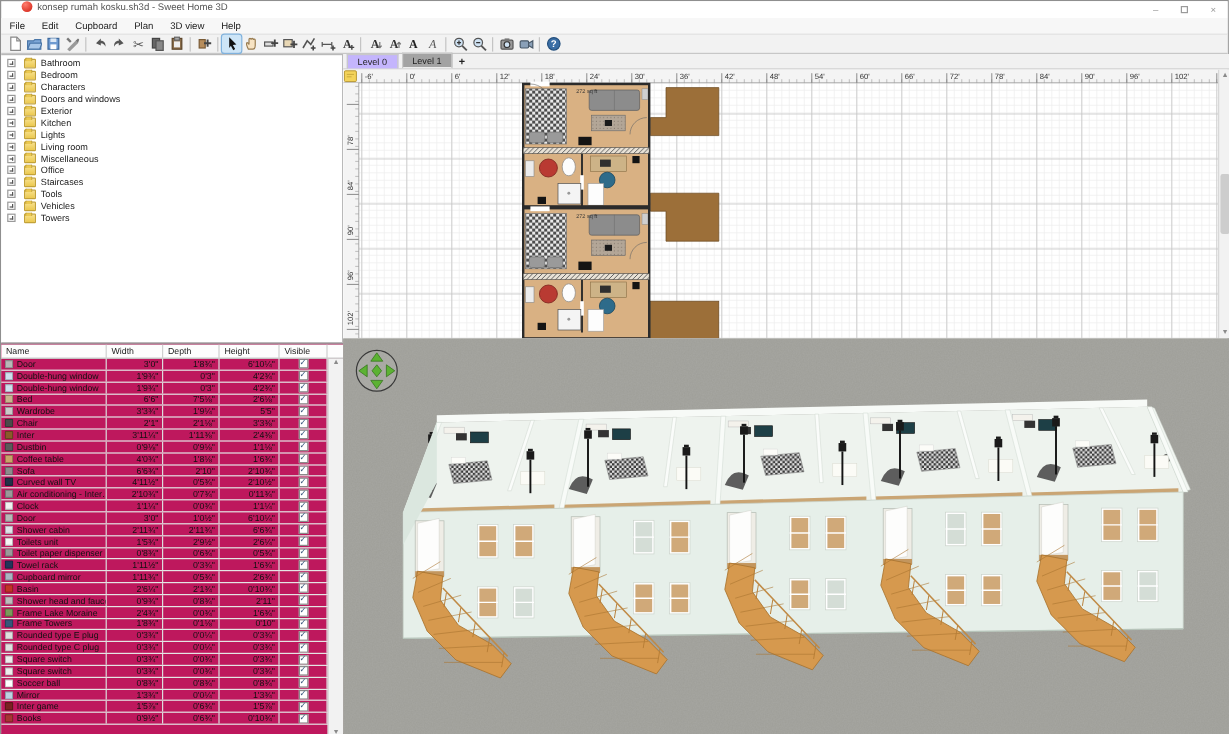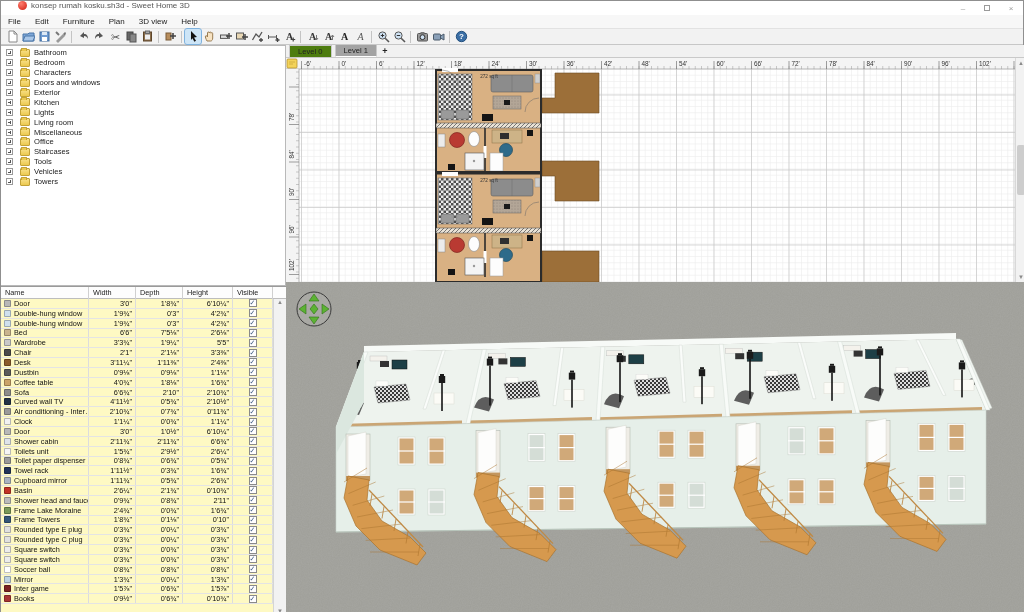--- a/index.html
+++ b/index.html
@@ -22,35 +22,35 @@
 
   
   .catalog{position:absolute;left:0;top:44px;width:285px;height:241px;background:#fff;border:1px solid #b9b9b9;border-left:none;overflow:hidden;padding-top:2px}
   .tree-row{height:9.9px;display:flex;align-items:center;font-size:7.6px;color:#1a1a1a}
   .plusbox{width:7px;height:7px;border:1px solid #9a9a9a;margin-left:5px;position:relative;flex:0 0 auto;background:#fff}
   .plusbox:before{content:"";position:absolute;left:1px;right:1px;top:2.5px;height:1px;background:#555}
   .plusbox:after{content:"";position:absolute;top:1px;bottom:1px;left:2.5px;width:1px;background:#555}
   .folder{width:10px;height:8px;background:linear-gradient(#f8e08a,#ecc94f);border:1px solid #c3a238;border-radius:1px;margin:0 4px 0 7px;position:relative;flex:0 0 auto}
   .folder:before{content:"";position:absolute;top:-2px;left:0;width:4px;height:2px;background:#ecc94f;border:1px solid #c3a238;border-bottom:none;border-radius:1px 1px 0 0}
 
-  .ftable{position:absolute;left:0;top:285px;width:285px;height:327px;background:#fef9c3;border-top:1px solid #9a9a9a;font-size:7.3px;color:#111;overflow:hidden}
+  .ftable{position:absolute;left:0;top:285px;width:285px;height:327px;background:#be185d;border-top:1px solid #9a9a9a;font-size:7.3px;color:#111;overflow:hidden}
   .thead{display:flex;height:12px;border-bottom:1px solid #bdbdbd;background:#fdfdfd;align-items:center}
   .th{padding-left:4px;border-right:1px solid #d0d0d0;height:12px;display:flex;align-items:center;color:#222}
   .trow{display:flex;height:9.85px;align-items:center;border-bottom:1px solid #e4e4e4}
   .td{height:100%;display:flex;align-items:center;border-right:1px solid #dcdcdc;overflow:hidden;white-space:nowrap}
   .td.num{justify-content:flex-end;padding-right:3px}
   .td.ctr{justify-content:center}
   .c-name{width:88px}.c-w{width:47px}.c-d{width:47px}.c-h{width:50px}.c-v{width:40px}
   .fic{width:7px;height:7px;border-radius:1px;margin:0 3px 0 3px;flex:0 0 auto;border:1px solid rgba(0,0,0,.25)}
   .cb{width:8px;height:8px;border:1px solid #8a8a8a;background:#fff;display:flex;align-items:center;justify-content:center;font-size:7px;color:#3d5a80;line-height:8px}
   .vscroll{position:absolute;right:0;top:0;width:13px;background:#f2f2f2;border-left:1px solid #d5d5d5;display:flex;flex-direction:column;align-items:center;justify-content:space-between;color:#8a8a8a;font-size:6px}
 
   
   .tabsbar{position:absolute;left:285px;top:44px;width:739px;height:13px;background:#f1f1f1;border-bottom:1px solid #c9c9c9;display:flex;align-items:flex-end;font-size:7.6px;color:#222}
-  .tab{height:12px;display:flex;align-items:center;padding:0 8px;background:#4d7c0f;border:1px solid #c9c9c9;border-bottom:none;margin-left:3px}
+  .tab{height:12px;display:flex;align-items:center;padding:0 8px;background:#c4b5fd;border:1px solid #c9c9c9;border-bottom:none;margin-left:3px}
   .tab.sel{background:#a3a3a3;height:13px;border-bottom:1px solid #fff}
   .tab-add{height:12px;width:16px;display:flex;align-items:center;justify-content:center;font-weight:bold;font-size:9px}
   .planwrap{position:absolute;left:285px;top:57px;width:739px;height:224px;background:#fff;overflow:hidden}
   .planwrap svg{position:absolute;left:0;top:0}
   .plan-vscroll{position:absolute;right:0;top:0;width:10px;height:224px;background:#f2f2f2;border-left:1px solid #d8d8d8}
   .plan-vscroll .arr{position:absolute;left:0;width:10px;height:10px;color:#8a8a8a;font-size:6px;display:flex;align-items:center;justify-content:center}
   .plan-vscroll .thumb{position:absolute;left:1px;width:8px;top:87px;height:50px;background:#cdcdcd;border-radius:2px}
   .view3d{position:absolute;left:285px;top:281px;width:739px;height:331px;overflow:hidden;background:#9e9e98}
 </style>
 </head>
@@ -66,21 +66,21 @@
       <span class="win-btn">
           <span class="box"></span>
         </span>
       <span class="win-btn">×</span>
     </span>
   </div>
 
   <div class="menubar" id="menubar">
       <span class="menu-item">File</span>
       <span class="menu-item">Edit</span>
-      <span class="menu-item">Furniture</span>
+      <span class="menu-item">Cupboard</span>
       <span class="menu-item">Plan</span>
       <span class="menu-item">3D view</span>
       <span class="menu-item">Help</span>
     </div>
   <div class="toolbar" id="toolbar">
       <span class="tb">
         <svg width="13" height="13" viewBox="0 0 13 13">
           <path d="M3 1h5l3 3v8H3z" fill="#fff" stroke="#888"></path>
           <path d="M8 1v3h3" fill="none" stroke="#888"></path>
         </svg>
@@ -392,21 +392,21 @@
         <div class="td num c-w">2'1"</div>
         <div class="td num c-d">2'1⅛"</div>
         <div class="td num c-h">3'3⅜"</div>
         <div class="td ctr c-v">
           <span class="cb">✓</span>
         </div>
       </div>
       <div class="trow">
         <div class="td c-name">
           <span class="fic" style="background:#8a5a2a"></span>
-          <span>Desk</span>
+          <span>Inter</span>
         </div>
         <div class="td num c-w">3'11¼"</div>
         <div class="td num c-d">1'11⅜"</div>
         <div class="td num c-h">2'4⅜"</div>
         <div class="td ctr c-v">
           <span class="cb">✓</span>
         </div>
       </div>
       <div class="trow">
         <div class="td c-name">

